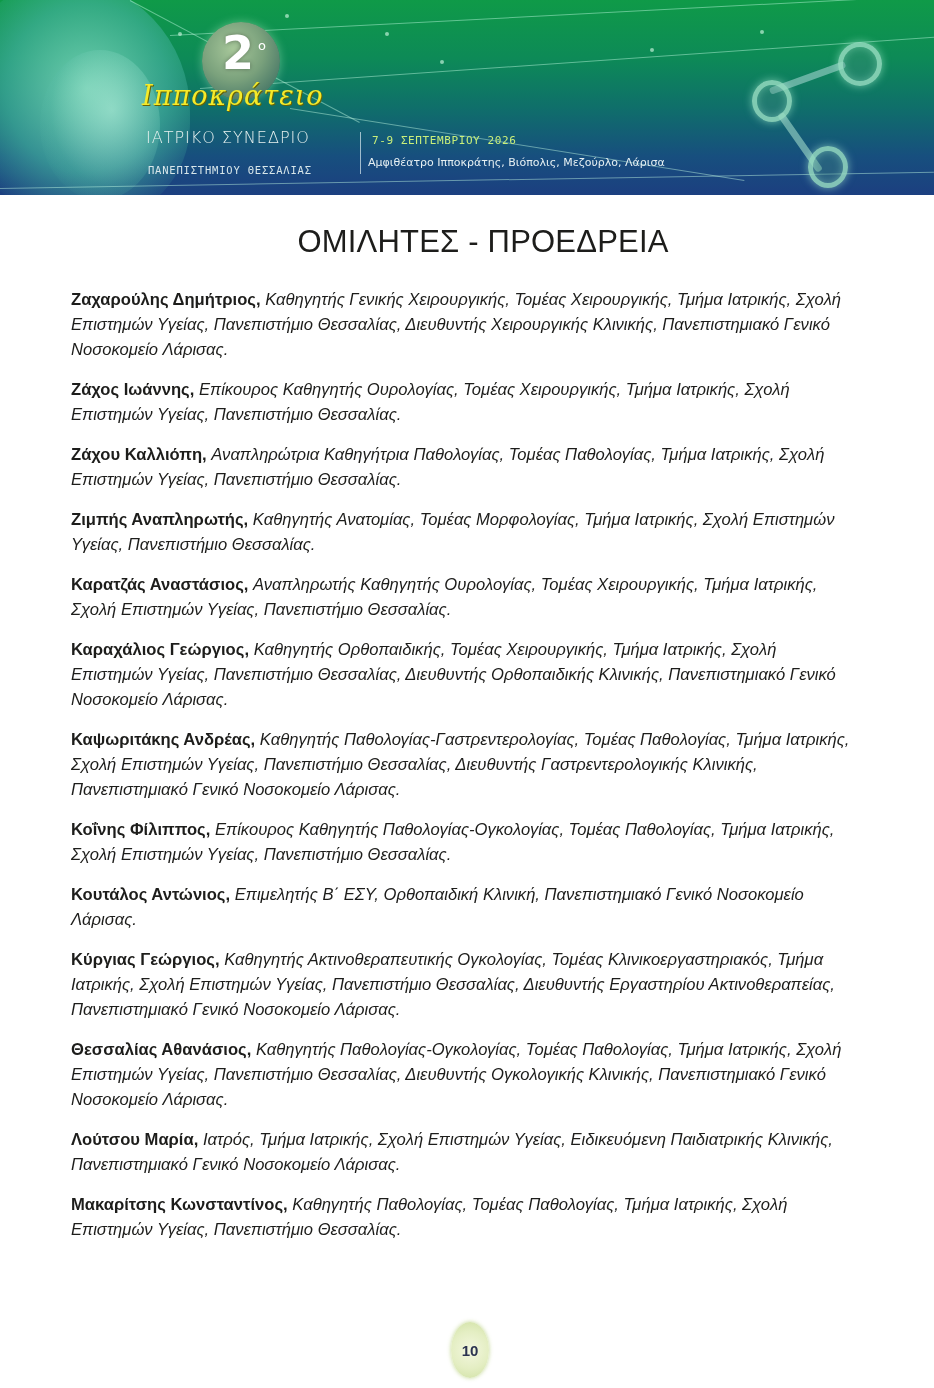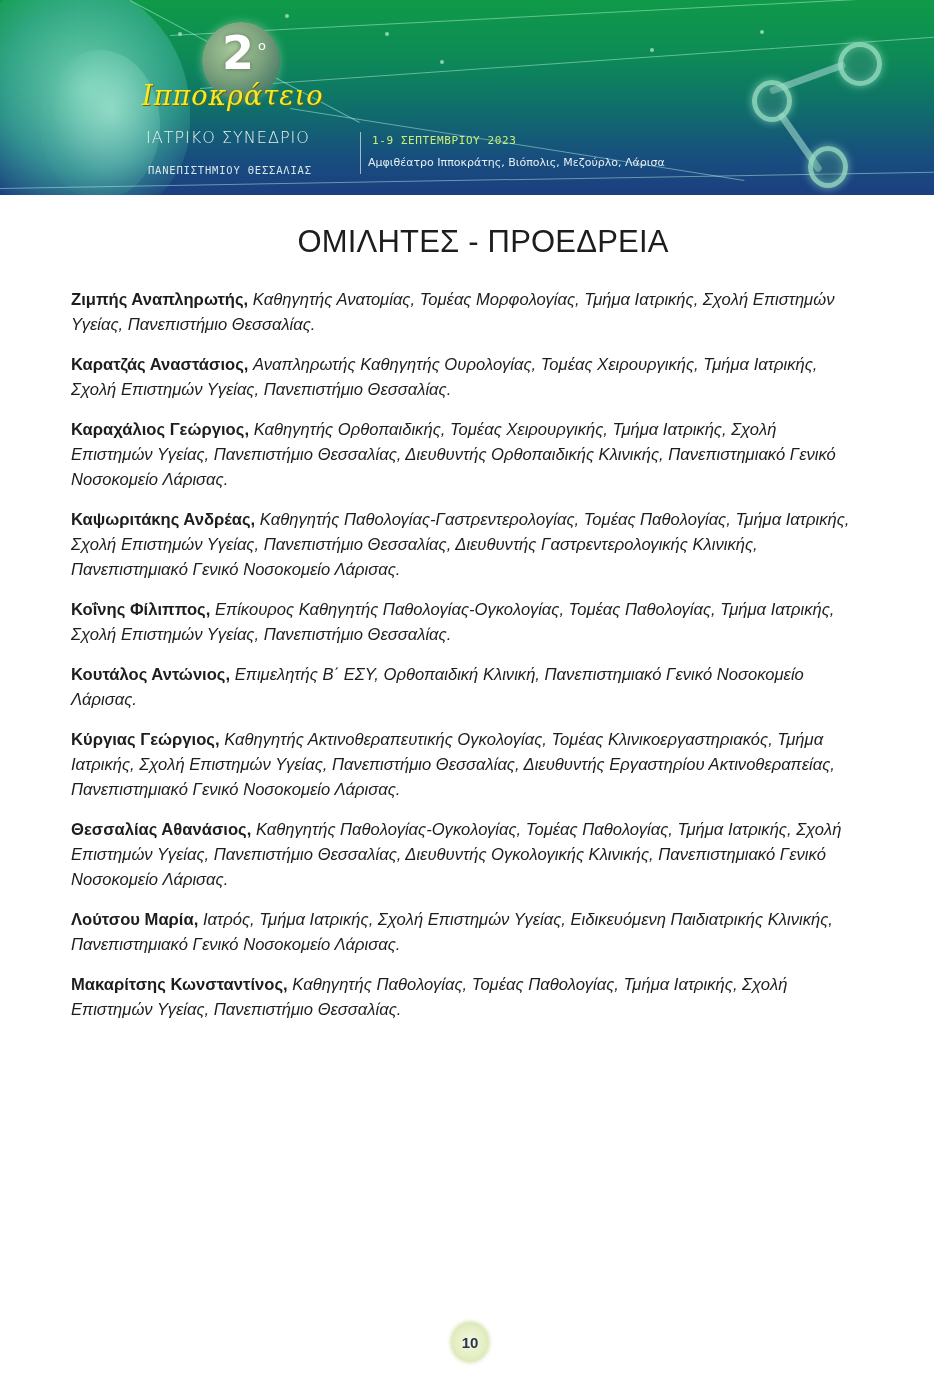--- a/index.html
+++ b/index.html
@@ -73,21 +73,21 @@
   }
   .entries { position: absolute; left: 71px; top: 287px; width: 790px; }
   .entry {
     font-family: "Liberation Sans", sans-serif; font-size: 16.6px; line-height: 25px; color: #1d1d1b;
     margin: 0 0 15px 0;
   }
   .entry .name { font-weight: bold; }
   .entry .desc { font-style: italic; }
 
   .page-number {
-    position: absolute; left: 451px; top: 1322px; width: 38px; height: 40px; border-radius: 50%;
+    position: absolute; left: 451px; top: 1322px; width: 38px; height: 56px; border-radius: 50%;
     background: radial-gradient(circle at 50% 50%, #f3f7df 0%, #e4eec3 55%, #cfe0a3 100%);
     box-shadow: 0 0 4px rgba(180,205,120,0.8);
     display: flex; align-items: center; justify-content: center;
     font-family: "Liberation Sans", sans-serif; font-weight: bold; font-size: 15px; color: #2b3350;
   }
 </style>
 </head>
 <body>
 
 <div class="banner">
@@ -106,33 +106,36 @@
   <div class="dot" style="left:650px;top:48px;"></div>
   <div class="dot" style="left:760px;top:30px;"></div>
 
   <div class="sphere"></div>
   <div class="sphere-num">2</div>
   <div class="sphere-deg">ο</div>
   <div class="title-main">Ιπποκράτειο</div>
   <div class="title-sub">ΙΑΤΡΙΚΟ ΣΥΝΕΔΡΙΟ</div>
   <div class="title-sub2">ΠΑΝΕΠΙΣΤΗΜΙΟΥ ΘΕΣΣΑΛΙΑΣ</div>
   <div class="divider"></div>
-  <div class="dates">1-9 ΣΕΠΤΕΜΒΡΙΟΥ 2023</div>
+  <div class="dates">7-9 ΣΕΠΤΕΜΒΡΙΟΥ 2026</div>
   <div class="venue">Αμφιθέατρο Ιπποκράτης, Βιόπολις, Μεζούρλο, Λάρισα</div>
 
   <div class="bond" style="left:770px;top:88px;width:80px;transform:rotate(-20deg);"></div>
   <div class="bond" style="left:780px;top:110px;width:70px;transform:rotate(55deg);"></div>
   <div class="mol" style="left:838px;top:42px;width:34px;height:34px;"></div>
   <div class="mol" style="left:752px;top:80px;width:30px;height:32px;"></div>
   <div class="mol" style="left:808px;top:146px;width:30px;height:32px;"></div>
 </div>
 
 <div class="page-title">ΟΜΙΛΗΤΕΣ - ΠΡΟΕΔΡΕΙΑ</div>
 
 <div class="entries">
+  <p class="entry"><span class="name">Ζαχαρούλης Δημήτριος,</span> <span class="desc">Καθηγητής Γενικής Χειρουργικής, Τομέας Χειρουργικής, Τμήμα Ιατρικής, Σχολή Επιστημών Υγείας, Πανεπιστήμιο Θεσσαλίας, Διευθυντής Χειρουργικής Κλινικής, Πανεπιστημιακό Γενικό Νοσοκομείο Λάρισας.</span></p>
+  <p class="entry"><span class="name">Ζάχος Ιωάννης,</span> <span class="desc">Επίκουρος Καθηγητής Ουρολογίας, Τομέας Χειρουργικής, Τμήμα Ιατρικής, Σχολή Επιστημών Υγείας, Πανεπιστήμιο Θεσσαλίας.</span></p>
+  <p class="entry"><span class="name">Ζάχου Καλλιόπη,</span> <span class="desc">Αναπληρώτρια Καθηγήτρια Παθολογίας, Τομέας Παθολογίας, Τμήμα Ιατρικής, Σχολή Επιστημών Υγείας, Πανεπιστήμιο Θεσσαλίας.</span></p>
   <p class="entry"><span class="name">Ζιμπής Αναπληρωτής,</span> <span class="desc">Καθηγητής Ανατομίας, Τομέας Μορφολογίας, Τμήμα Ιατρικής, Σχολή Επιστημών Υγείας, Πανεπιστήμιο Θεσσαλίας.</span></p>
   <p class="entry"><span class="name">Καρατζάς Αναστάσιος,</span> <span class="desc">Αναπληρωτής Καθηγητής Ουρολογίας, Τομέας Χειρουργικής, Τμήμα Ιατρικής, Σχολή Επιστημών Υγείας, Πανεπιστήμιο Θεσσαλίας.</span></p>
   <p class="entry"><span class="name">Καραχάλιος Γεώργιος,</span> <span class="desc">Καθηγητής Ορθοπαιδικής, Τομέας Χειρουργικής, Τμήμα Ιατρικής, Σχολή Επιστημών Υγείας, Πανεπιστήμιο Θεσσαλίας, Διευθυντής Ορθοπαιδικής Κλινικής, Πανεπιστημιακό Γενικό Νοσοκομείο Λάρισας.</span></p>
   <p class="entry"><span class="name">Καψωριτάκης Ανδρέας,</span> <span class="desc">Καθηγητής Παθολογίας-Γαστρεντερολογίας, Τομέας Παθολογίας, Τμήμα Ιατρικής, Σχολή Επιστημών Υγείας, Πανεπιστήμιο Θεσσαλίας, Διευθυντής Γαστρεντερολογικής Κλινικής, Πανεπιστημιακό Γενικό Νοσοκομείο Λάρισας.</span></p>
   <p class="entry"><span class="name">Κοΐνης Φίλιππος,</span> <span class="desc">Επίκουρος Καθηγητής Παθολογίας-Ογκολογίας, Τομέας Παθολογίας, Τμήμα Ιατρικής, Σχολή Επιστημών Υγείας, Πανεπιστήμιο Θεσσαλίας.</span></p>
   <p class="entry"><span class="name">Κουτάλος Αντώνιος,</span> <span class="desc">Επιμελητής Β΄ ΕΣΥ, Ορθοπαιδική Κλινική, Πανεπιστημιακό Γενικό Νοσοκομείο Λάρισας.</span></p>
   <p class="entry"><span class="name">Κύργιας Γεώργιος,</span> <span class="desc">Καθηγητής Ακτινοθεραπευτικής Ογκολογίας, Τομέας Κλινικοεργαστηριακός, Τμήμα Ιατρικής, Σχολή Επιστημών Υγείας, Πανεπιστήμιο Θεσσαλίας, Διευθυντής Εργαστηρίου Ακτινοθεραπείας, Πανεπιστημιακό Γενικό Νοσοκομείο Λάρισας.</span></p>
   <p class="entry"><span class="name">Θεσσαλίας Αθανάσιος,</span> <span class="desc">Καθηγητής Παθολογίας-Ογκολογίας, Τομέας Παθολογίας, Τμήμα Ιατρικής, Σχολή Επιστημών Υγείας, Πανεπιστήμιο Θεσσαλίας, Διευθυντής Ογκολογικής Κλινικής, Πανεπιστημιακό Γενικό Νοσοκομείο Λάρισας.</span></p>
   <p class="entry"><span class="name">Λούτσου Μαρία,</span> <span class="desc">Ιατρός, Τμήμα Ιατρικής, Σχολή Επιστημών Υγείας, Ειδικευόμενη Παιδιατρικής Κλινικής, Πανεπιστημιακό Γενικό Νοσοκομείο Λάρισας.</span></p>
   <p class="entry"><span class="name">Μακαρίτσης Κωνσταντίνος,</span> <span class="desc">Καθηγητής Παθολογίας, Τομέας Παθολογίας, Τμήμα Ιατρικής, Σχολή Επιστημών Υγείας, Πανεπιστήμιο Θεσσαλίας.</span></p>

